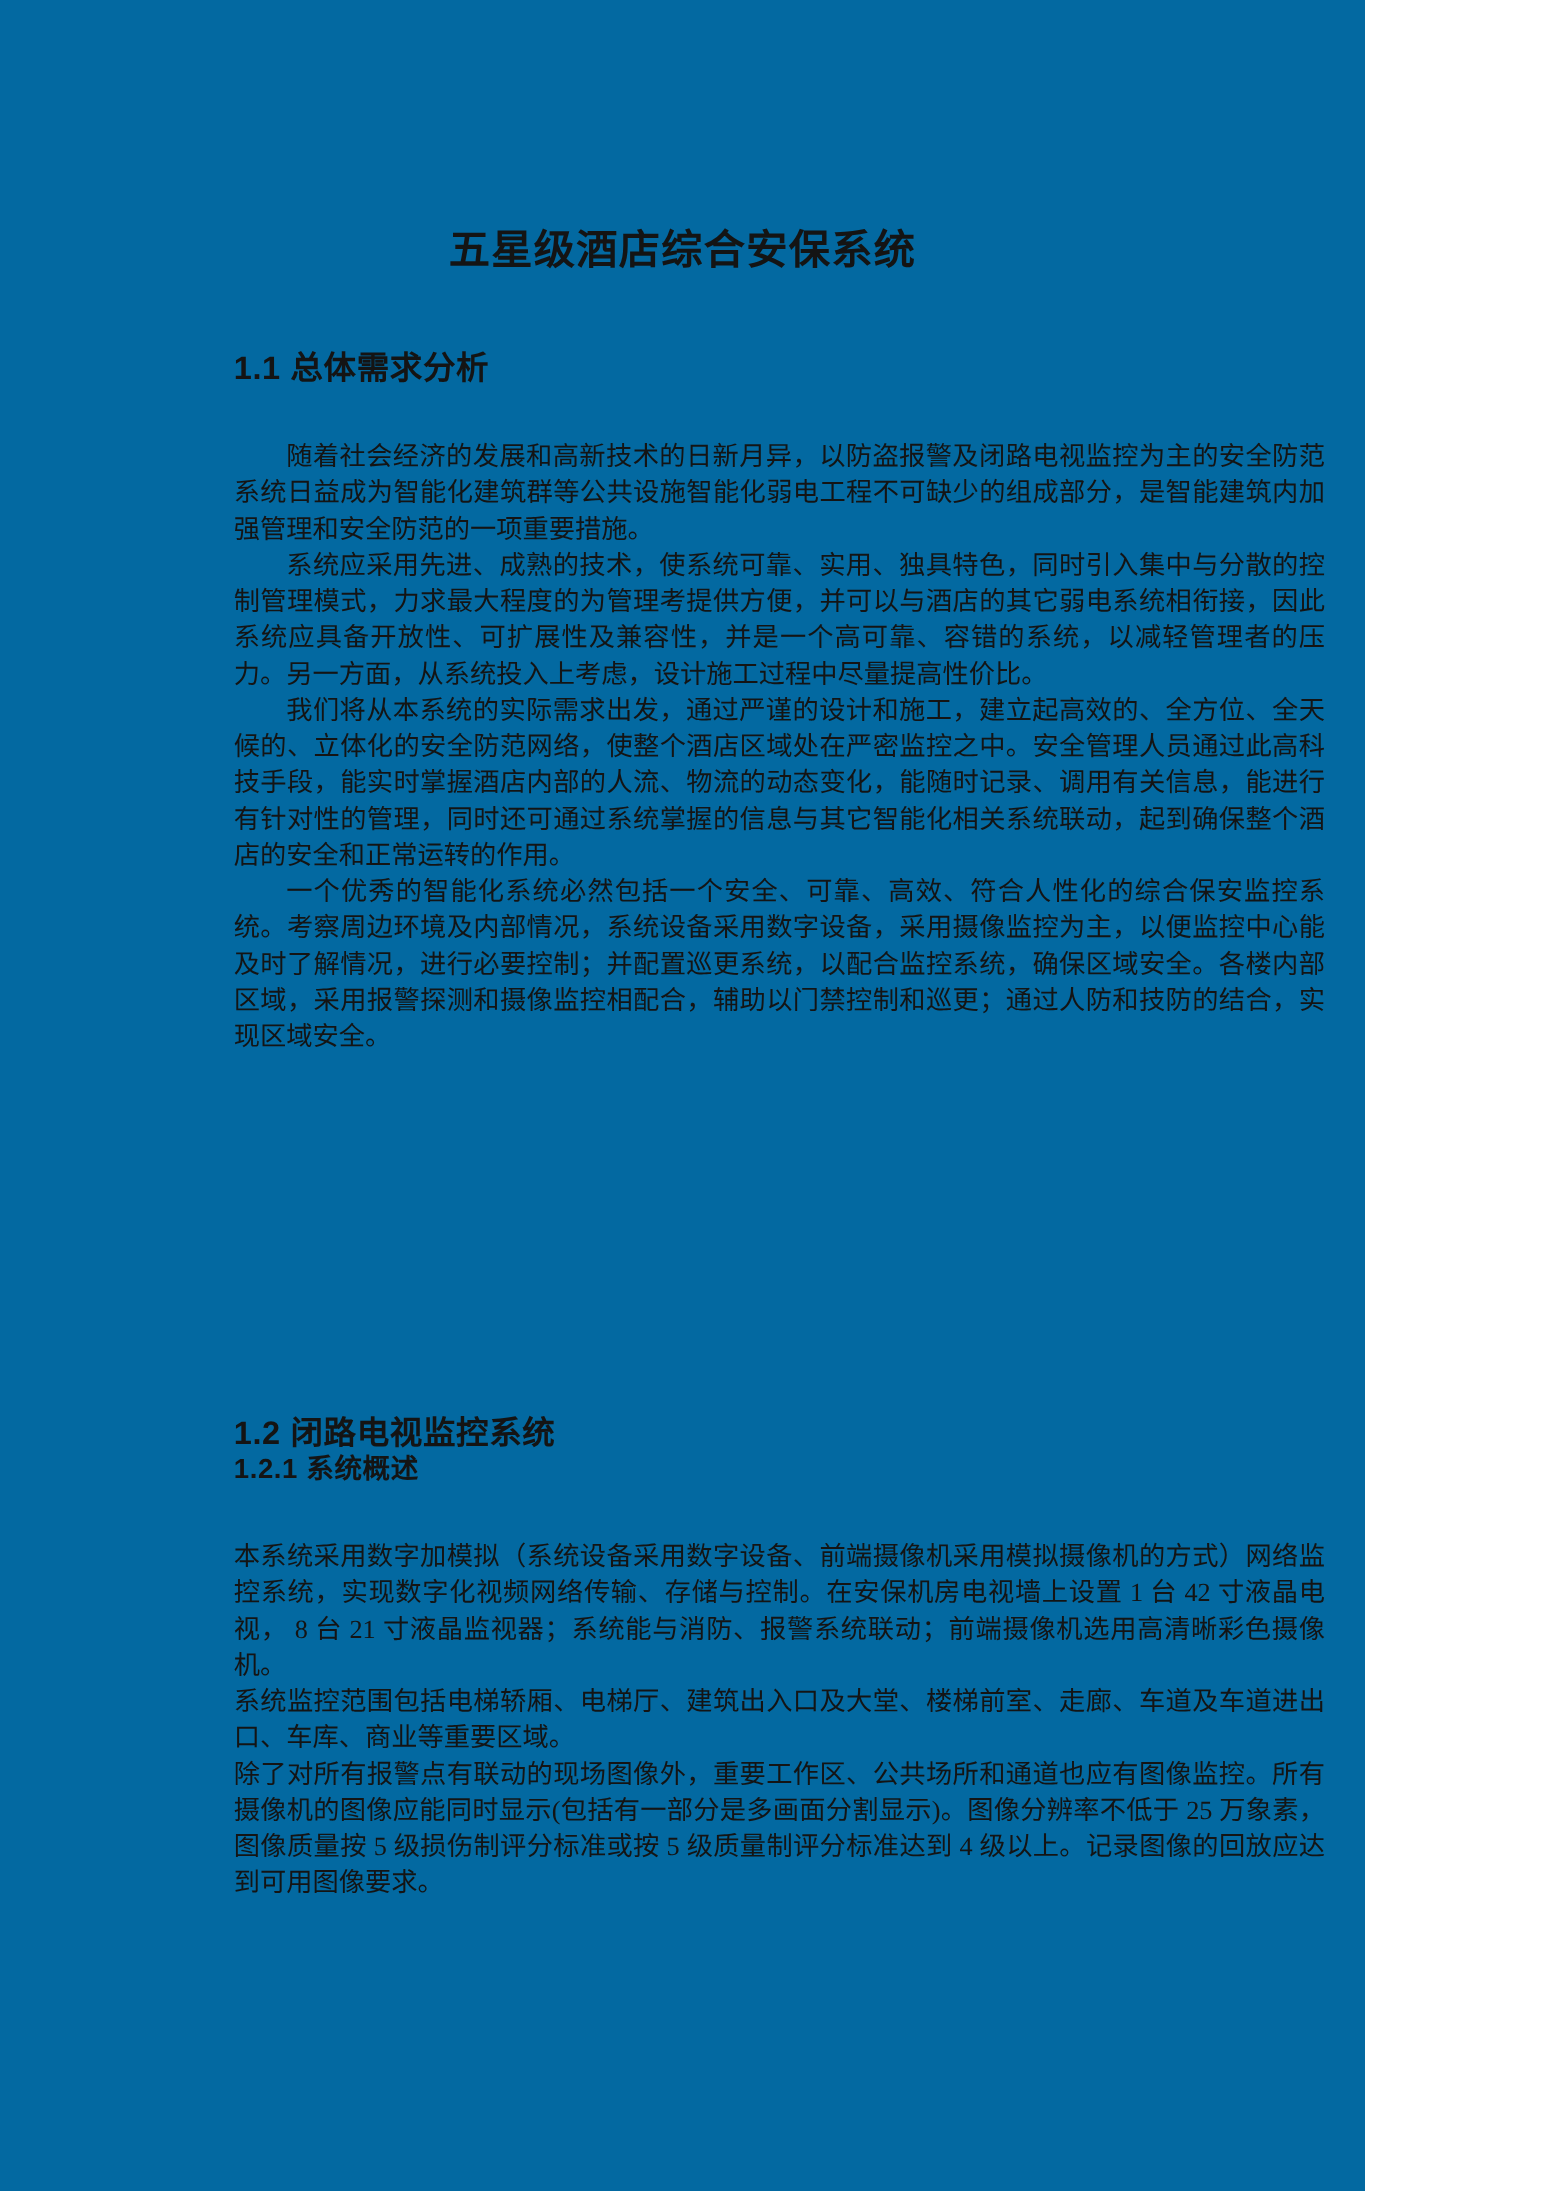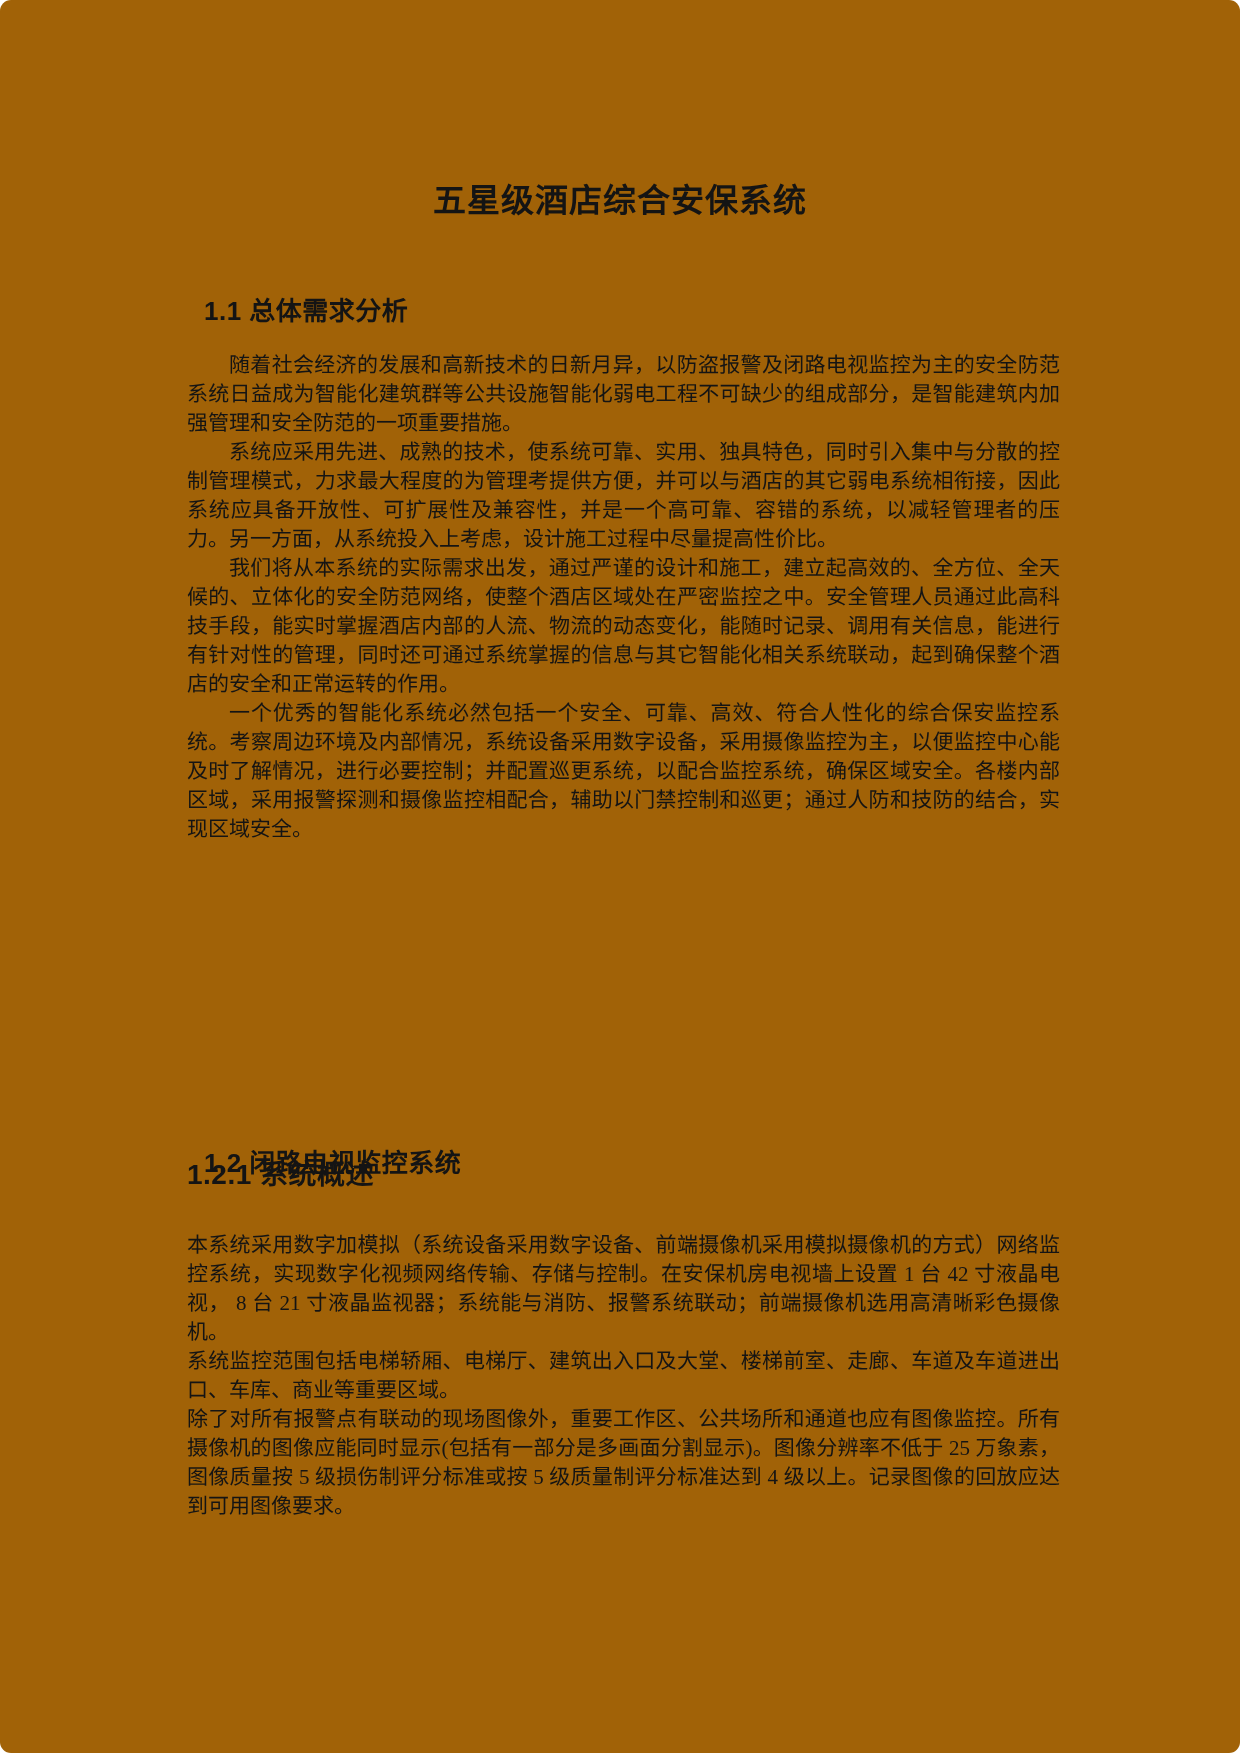--- a/index.html
+++ b/index.html
@@ -2,60 +2,59 @@
 <html lang="zh-CN"><head>
 <meta charset="utf-8">
 <style>
   html, body {
     margin: 0;
     padding: 0;
     background: #ffffff;
   }
   .page {
     position: relative;
-    width: 1240px;
+    width: 1092px;
     height: 1753px;
-    background: #a16207;
+    background: #0369a1;
     overflow: hidden;
     color: #141414;
     font-family: "Liberation Serif", "DejaVu Serif", serif;
-    border-radius: 11px;
   }
   .doc-title {
     position: absolute;
     top: 181px;
     left: 0;
     right: 0;
     text-align: center;
     font-family: "Liberation Serif", "DejaVu Serif", serif;
     font-size: 33px;
     font-weight: 700;
     line-height: 40px;
     letter-spacing: 1px;
     margin: 0;
   }
   .h2 {
     position: absolute;
     left: 187px;
-    margin: 17px;
+    margin: 0;
     font-family: "Liberation Sans", "DejaVu Sans", sans-serif;
     font-size: 26px;
     font-weight: 700;
     line-height: 34px;
     letter-spacing: 0.5px;
   }
   .h2-11 { top: 277px; }
   .h2-12 { top: 1129px; }
   .h3 {
     position: absolute;
     left: 187px;
     top: 1161px;
     margin: 0;
     font-family: "Liberation Sans", "DejaVu Sans", sans-serif;
-    font-size: 28px;
+    font-size: 22px;
     font-weight: 700;
     line-height: 28px;
     letter-spacing: 0.5px;
   }
   .body-block {
     position: absolute;
     left: 187px;
     width: 873px;
     margin: 0;
   }

